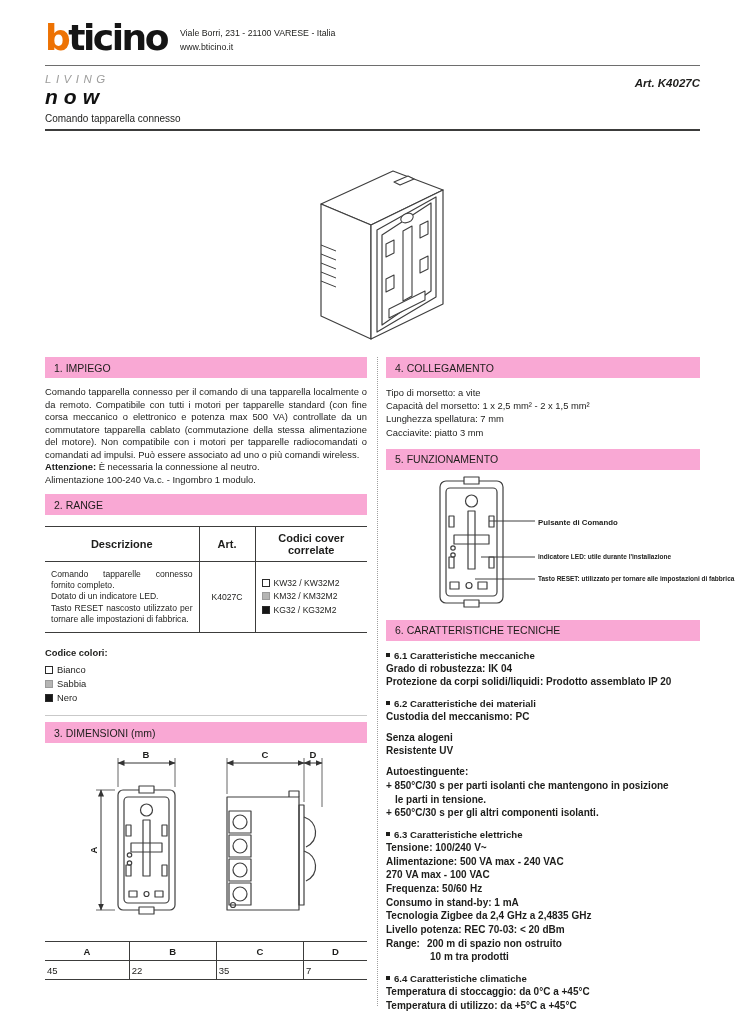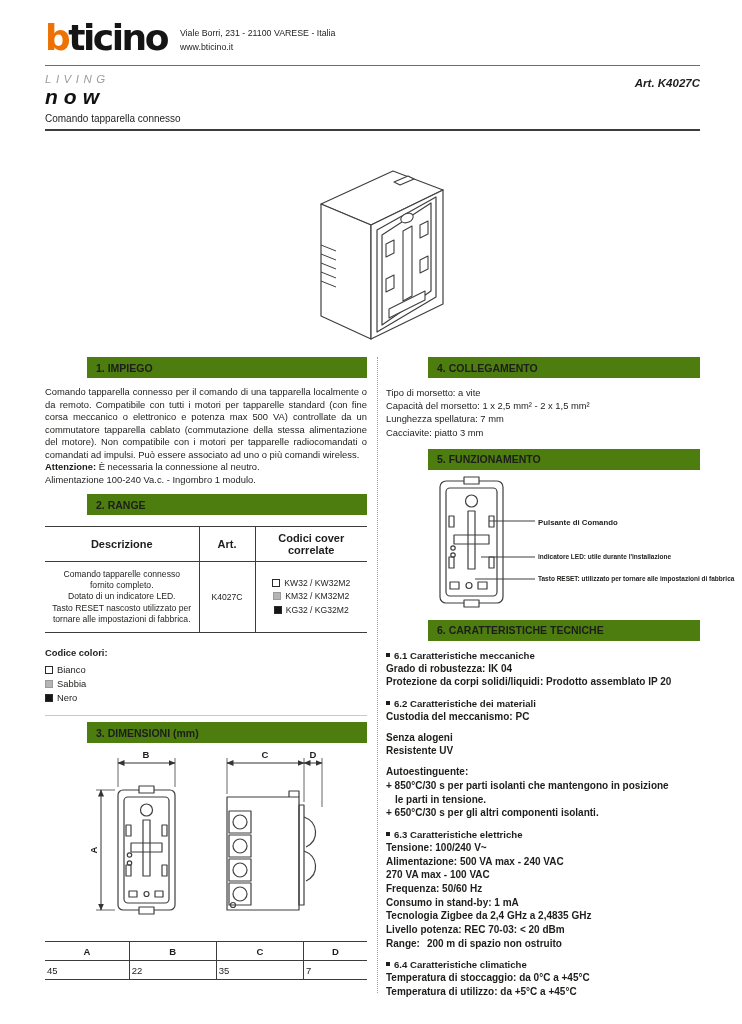--- a/index.html
+++ b/index.html
@@ -23,29 +23,29 @@
   .art { font-size:11.5px; font-weight:bold; padding-top:4px; }
   .title { font-size:10px; font-weight:normal; margin:5px 42px 0 45px; }
   .hr-dark { border-top:2px solid #3c3c3b; margin:5px 42px 0 45px; }
   
   .hero { width:200px; margin:18px auto 0; display:block; }
   
   .cols { display:flex; align-items:stretch; padding:10px 42px 0 45px; }
   .col-l { width:322px; flex:none; }
   .divider { flex:none; width:0; border-left:1px dotted #9f9f9f; margin:0 8px 6px 10px; }
   .col-r { flex:1; min-width:0; }
-  .secbar { background:#4d7c0f; font-weight:bold; font-size:10.5px; padding:4.5px 6px 4.5px 9px; color:#1d1d1b;margin-left:42px; }
+  .secbar { background:#f9a8d4; font-weight:normal; font-size:10.5px; padding:4.5px 6px 4.5px 9px; color:#1d1d1b; }
   .mt6 { margin-top:6px; } .mt8 { margin-top:8px; } .mt10 { margin-top:10px; }
   .body-txt { font-size:9.4px; line-height:1.33; text-align:justify; margin-top:8px; }
   
   .range-tbl { width:100%; border-collapse:collapse; margin-top:11px;
                border-top:1.4px solid #3c3c3b; border-bottom:1.4px solid #3c3c3b; }
   .range-tbl th { font-size:11px; font-weight:bold; text-align:center; padding:5px 4px;
                   border-bottom:1.1px solid #3c3c3b; vertical-align:middle; }
-  .range-tbl td { font-size:8.6px; vertical-align:middle; padding:7px 6px;text-align:center; }
+  .range-tbl td { font-size:8.6px; vertical-align:middle; padding:7px 6px; }
   .c-art { border-left:1.1px solid #3c3c3b; border-right:1.1px solid #3c3c3b; text-align:center; width:56px; }
   .c-cov { width:112px; }
   .td-desc { text-align:justify; line-height:1.3; }
   .cover-item { white-space:nowrap; line-height:1.55; }
   .swatch { display:inline-block; width:8px; height:8px; border:1px solid #2a2a2a;
             vertical-align:-1px; margin-right:4px; }
   .sw-bianco { background:#ffffff; }
   .sw-sabbia { background:#b5b5b4; border-color:#9a9a9a; }
   .sw-nero   { background:#161616; }
   .colors-blk { margin-top:13px; font-size:9.4px; line-height:1.5; }
@@ -332,20 +332,21 @@
         <div>Alimentazione: 500 VA max - 240 VAC</div>
         <div>270 VA max - 100 VAC</div>
         <div>Frequenza: 50/60 Hz</div>
         <div>Consumo in stand-by: 1 mA</div>
         <div><b>Tecnologia Zigbee</b><span> da 2,4 GHz a 2,4835 GHz</span></div>
         <div>Livello potenza: REC 70-03: &lt; 20 dBm</div>
         <div class="range-line">
           <span class="range-lbl">Range:</span>
           <span class="range-val">200 m di spazio non ostruito</span>
         </div>
+        <div class="range2">10 m tra prodotti</div>
       </div>
 
       <div class="tech-h"><span class="sq-bullet"></span><span>6.4 Caratteristiche climatiche</span></div>
       <div class="tech-b">
         <div>Temperatura di stoccaggio: da 0°C a +45°C</div>
         <div>Temperatura di utilizzo: da +5°C a +45°C</div>
       </div>
 
     </div>
   </div>

